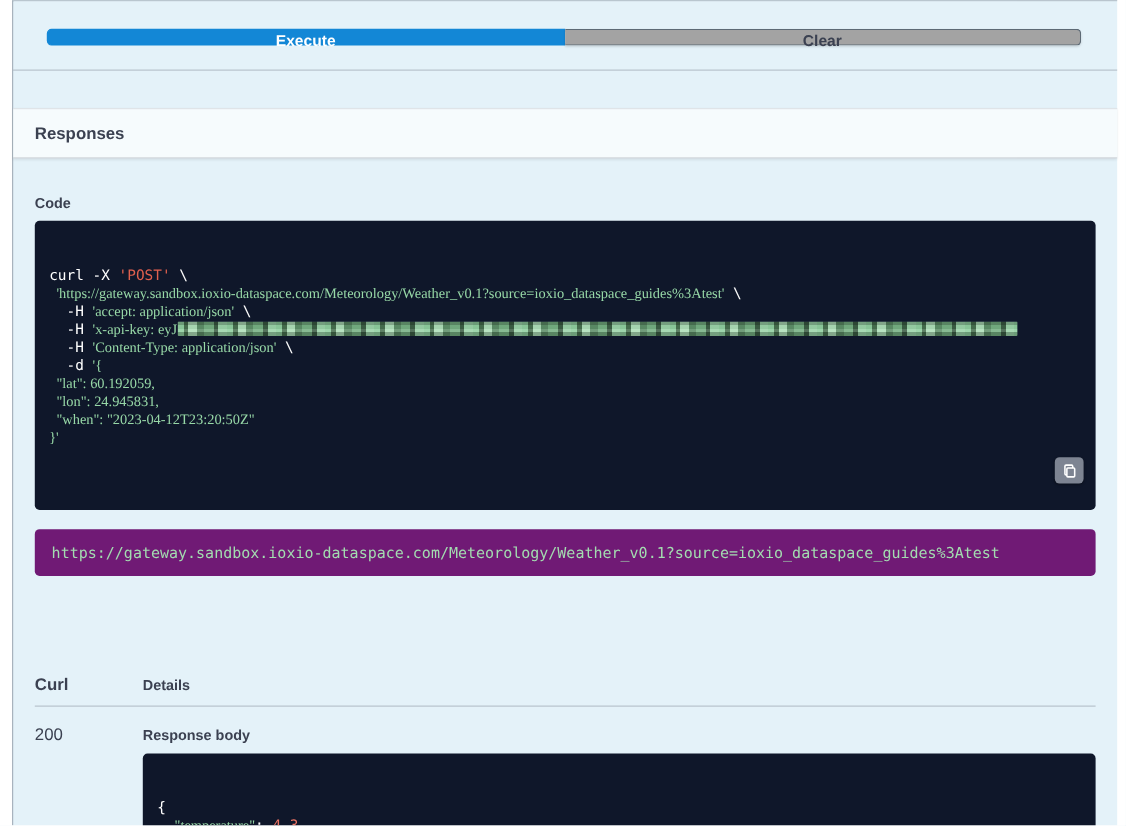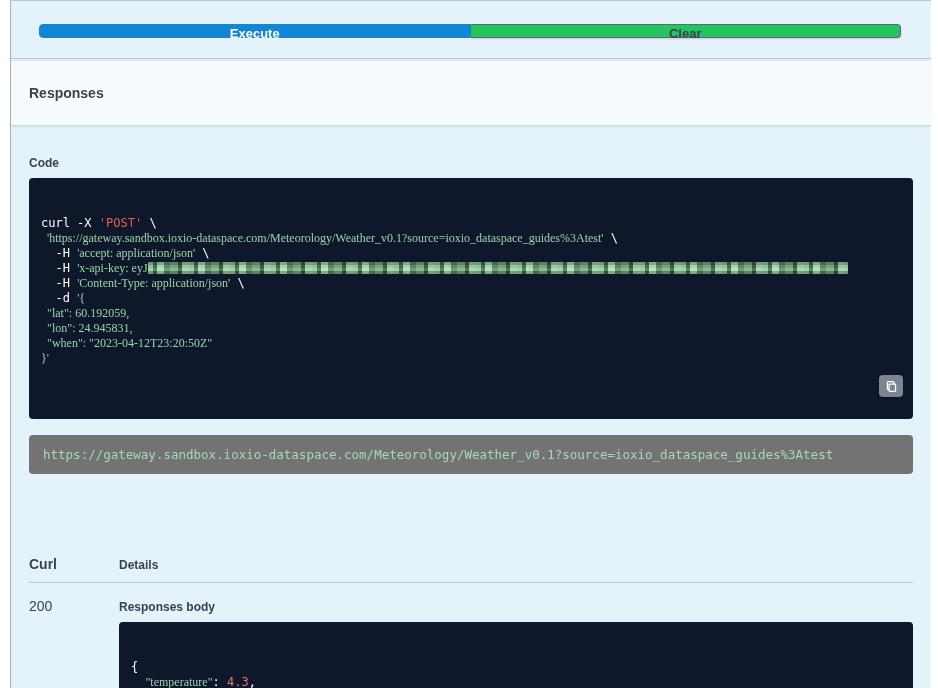--- a/index.html
+++ b/index.html
@@ -11,29 +11,29 @@
     border-top:1px solid rgba(59,65,81,.25);
   }
   
   .execute-wrapper{
     display:flex;padding:23px 30px 20px 28px;
     border-bottom:1px solid rgba(59,65,81,.25);
   }
   .btn{flex:1;height:14px;font-size:13px;font-weight:bold;cursor:pointer;
     font-family:"Liberation Sans","DejaVu Sans",sans-serif;box-sizing:border-box;}
   .btn-execute{background:#1387d6;color:#fff;border:1px solid #1387d6;border-radius:4px 0 0 4px;}
-  .btn-clear{background:#22c55e;color:#3b4151;border:1px solid #5d6a75;border-left:none;border-radius:0 4px 4px 0;box-shadow:0 1px 2px rgba(0,0,0,.15);}
+  .btn-clear{background:#a3a3a3;color:#3b4151;border:1px solid #5d6a75;border-left:none;border-radius:0 4px 4px 0;box-shadow:0 1px 2px rgba(0,0,0,.15);}
   
   .responses-header{
-    margin-top:1px;
+    margin-top:31px;
     background:rgba(255,255,255,.65);
     border-top:1px solid rgba(59,65,81,.12);
     border-bottom:1px solid rgba(59,65,81,.18);
     box-shadow:0 1px 2px rgba(0,0,0,.08);
-    padding:24px 18px;
+    padding:12px 18px;
     font-size:14px;font-weight:bold;color:#3b4151;
   }
   
   .responses-inner{padding:30px 18px 0 18px;}
   .block-label{font-size:12px;font-weight:bold;color:#3b4151;margin:0 0 8px 0;}
   .codeblock{
     position:relative;background:#0f172a;border-radius:4px;
     padding:8px 12px;color:#fff;
     font-family:"DejaVu Sans Mono","Liberation Mono",monospace;
     font-size:12px;line-height:15px;white-space:pre;overflow:hidden;
@@ -52,21 +52,21 @@
     filter:blur(.6px);
   }
   .copy-btn{
     position:absolute;width:24px;height:22px;background:#7d8492;border:none;border-radius:4px;
     display:flex;align-items:center;justify-content:center;cursor:pointer;padding:0;
     box-shadow:0 1px 2px rgba(0,0,0,.3);
   }
   .copy-btn svg{width:13px;height:13px;stroke:#fff;fill:none;stroke-width:1.6;}
   .curl-copy{right:10px;bottom:22px;}
   .request-url-block{
-    background:#737373;border-radius:4px;padding:12px 14px;
+    background:#701a75;border-radius:4px;padding:12px 14px;
     font-family:"DejaVu Sans Mono","Liberation Mono",monospace;
     font-size:12.5px;color:#a3dcb0;white-space:pre;overflow:hidden;
   }
   .section-gap-sm{height:16px;}
   .section-gap-md{height:18px;}
   .server-response-label{font-size:12px;font-weight:bold;color:#3b4151;margin-top:2px;}
   .resp-table-head{
     display:grid;grid-template-columns:90px 1fr;align-items:end;
     margin-top:18px;padding-bottom:10px;
     border-bottom:1px solid rgba(59,65,81,.25);
@@ -113,21 +113,21 @@
 
 
       <div class="resp-table-head">
         <span class="col-code-header">Curl</span>
         <span class="col-details-header">Details</span>
       </div>
 
       <div class="resp-table-row">
         <span class="status-code">200</span>
         <div class="details-cell">
-          <div class="response-body-label">Responses body</div>
+          <div class="response-body-label">Response body</div>
           <div class="codeblock">
             <div id="response-code"><div class="code-line"><span class="tok-plain">{</span></div><div class="code-line"><span class="tok-plain">  </span><span class="tok-str">"temperature"</span><span class="tok-plain">: </span><span class="tok-num">4.3</span><span class="tok-plain">,</span></div><div class="code-line"><span class="tok-plain">  </span><span class="tok-str">"humidity"</span><span class="tok-plain">: </span><span class="tok-num">42</span><span class="tok-plain">,</span></div></div>
             
             
           </div>
         </div>
       </div>
 
     </div>
   </div>

